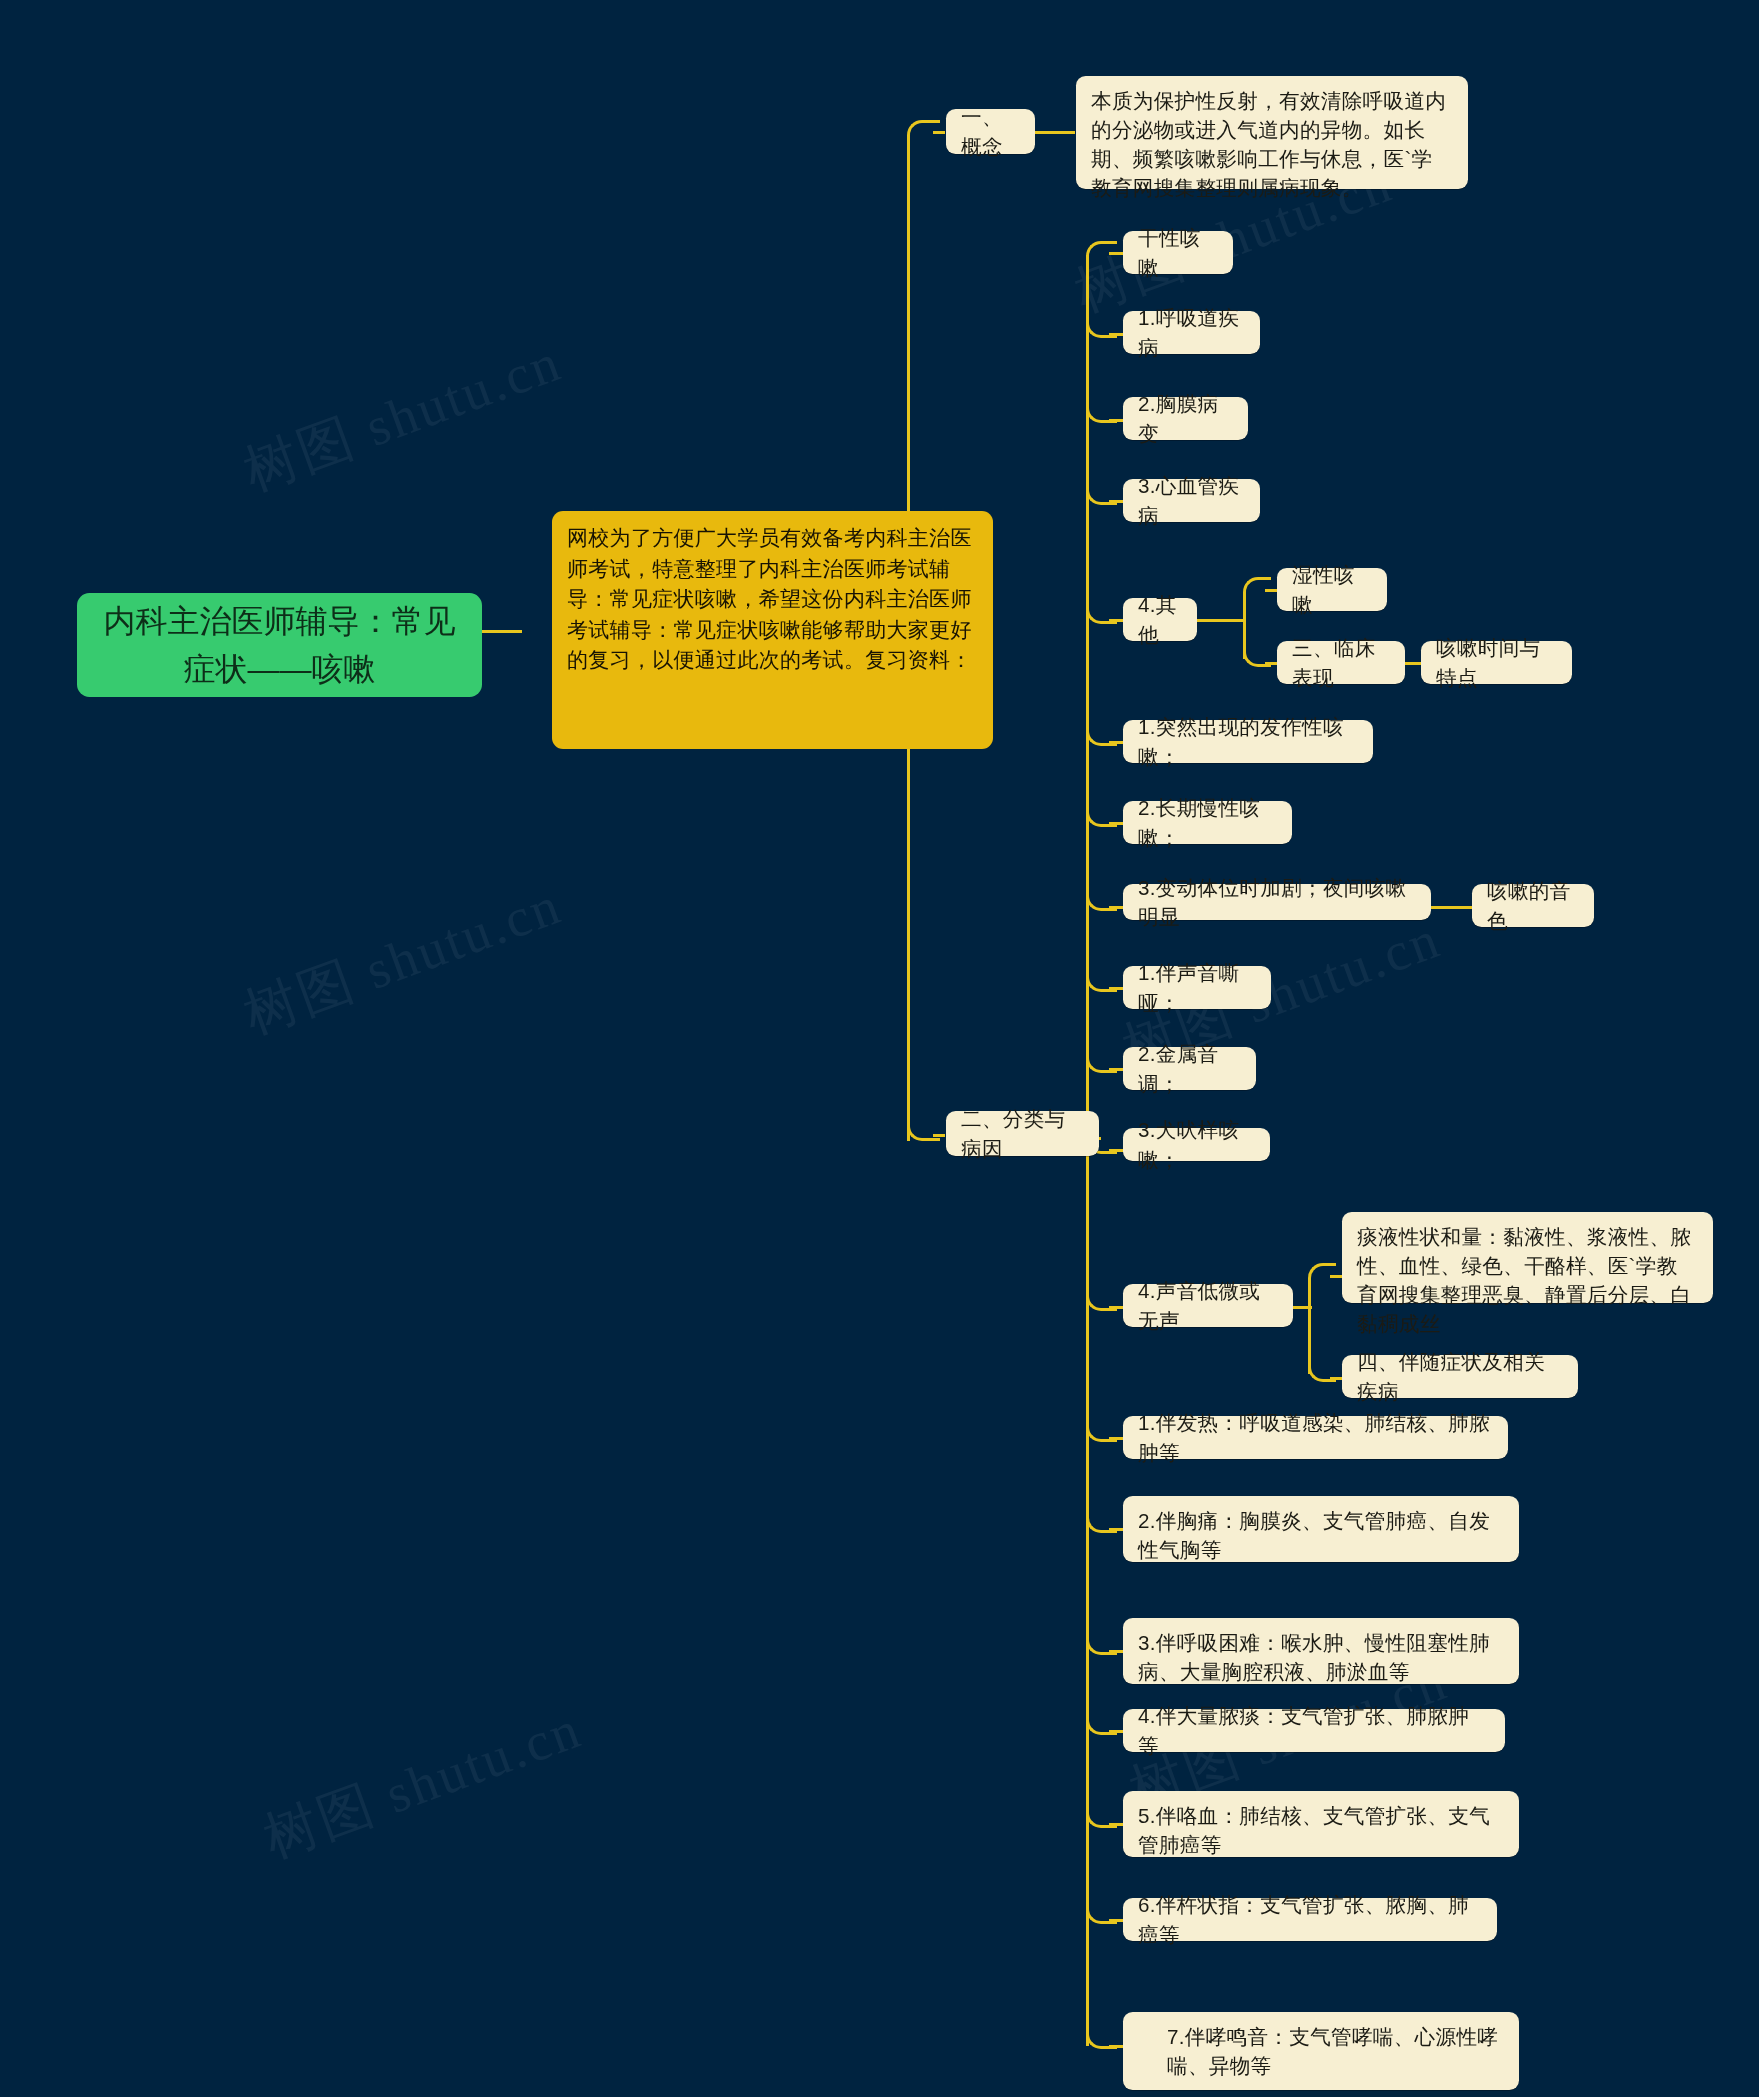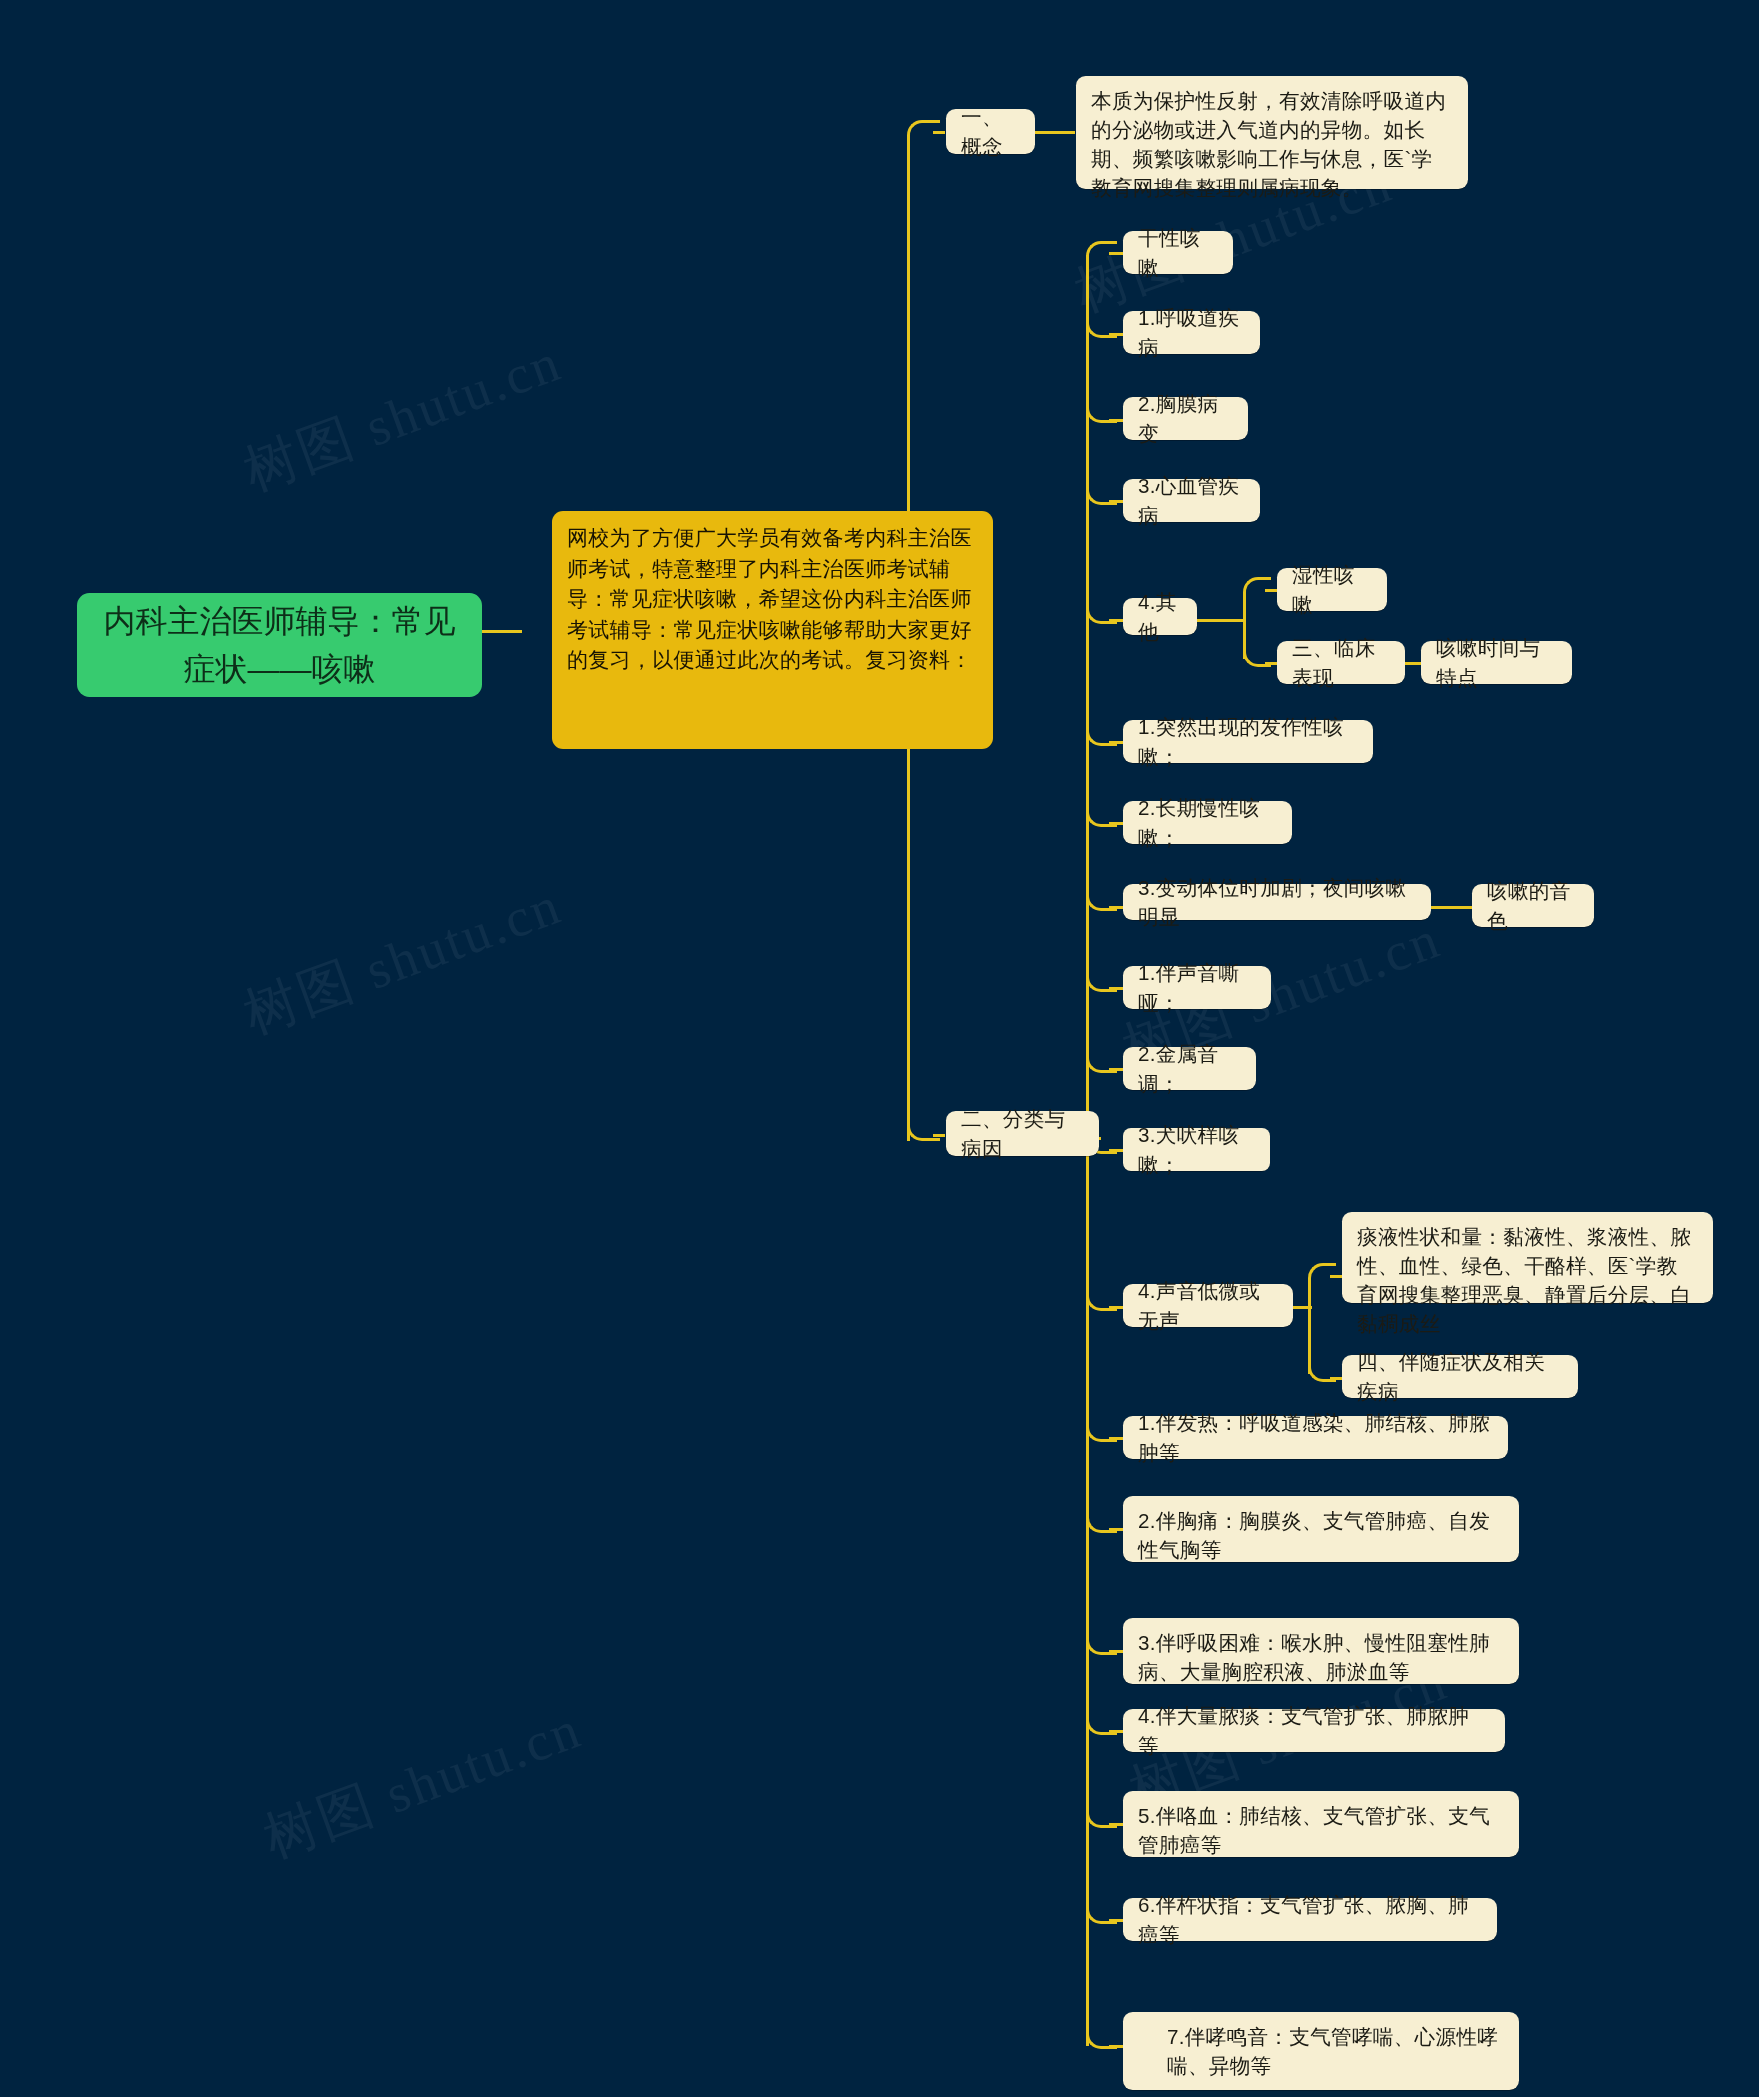--- a/index.html
+++ b/index.html
@@ -190,21 +190,21 @@
   </div>
 
   <div class="node mid" style="left:1123px;top:397px;width:125px;height:43px;">
     <span>2.胸膜病变</span>
   </div>
 
   <div class="node mid" style="left:1123px;top:479px;width:137px;height:43px;">
     <span>3.心血管疾病</span>
   </div>
 
-  <div class="node mid" style="left:1123px;top:598px;width:74px;height:37px;">
+  <div class="node mid" style="left:1123px;top:598px;width:74px;height:43px;">
     <span>4.其他</span>
   </div>
 
   <div class="node mid" style="left:1123px;top:720px;width:250px;height:43px;">
     <span>1.突然出现的发作性咳嗽；</span>
   </div>
 
   <div class="node mid" style="left:1123px;top:801px;width:169px;height:43px;">
     <span>2.长期慢性咳嗽；</span>
   </div>
@@ -214,21 +214,21 @@
   </div>
 
   <div class="node mid" style="left:1123px;top:966px;width:148px;height:43px;">
     <span>1.伴声音嘶哑；</span>
   </div>
 
   <div class="node mid" style="left:1123px;top:1047px;width:133px;height:43px;">
     <span>2.金属音调；</span>
   </div>
 
-  <div class="node mid" style="left:1123px;top:1128px;width:147px;height:43px;border-radius:8px;">
+  <div class="node mid" style="left:1123px;top:1128px;width:147px;height:33px;">
     <span>3.犬吠样咳嗽；</span>
   </div>
 
   <div class="node mid" style="left:1123px;top:1284px;width:170px;height:43px;">
     <span>4.声音低微或无声</span>
   </div>
 
   <div class="node mid" style="left:1123px;top:1416px;width:385px;height:43px;">
     <span>1.伴发热：呼吸道感染、肺结核、肺脓肿等</span>
   </div>

